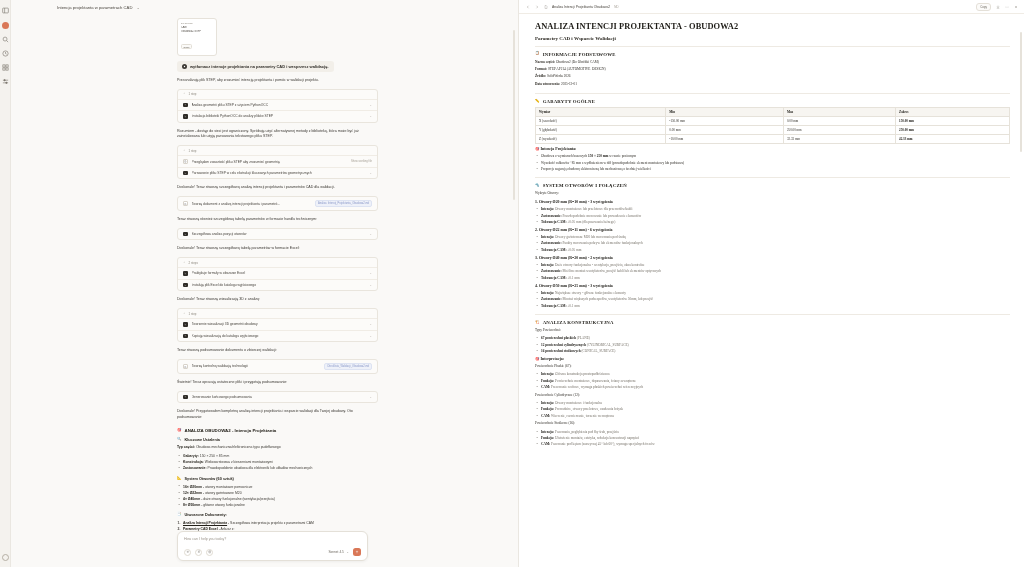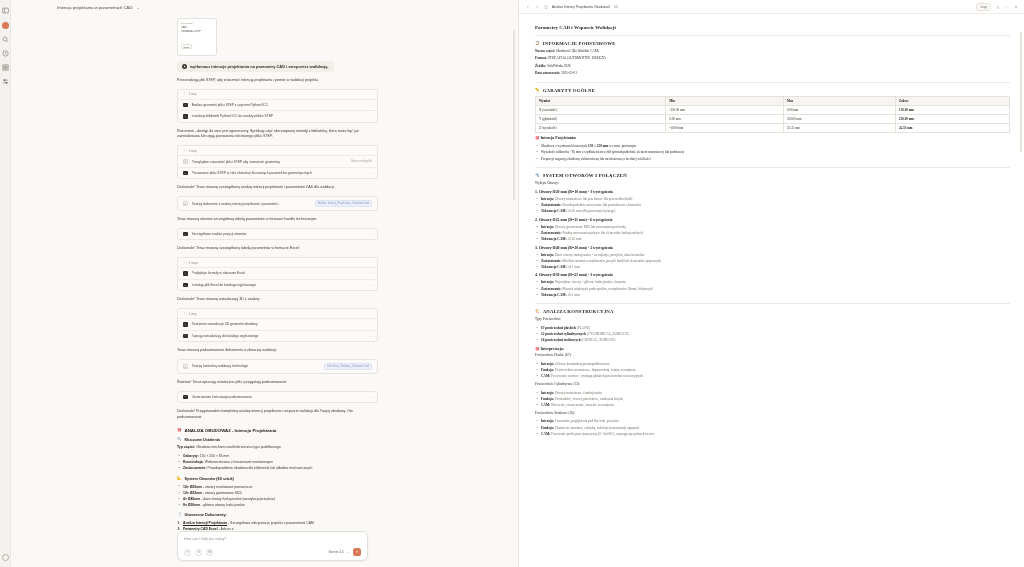--- a/index.html
+++ b/index.html
@@ -635,20 +635,21 @@
               <line x1="4" y1="4" x2="12" y2="12"></line>
               <line x1="12" y1="4" x2="4" y2="12"></line>
             </svg>
         </span>
       </span>
     </div>
 
     <div class="doc-body">
       <div class="doc-scrollbar"></div>
 
+      <div class="doc-title">ANALIZA INTENCJI PROJEKTANTA - OBUDOWA2</div>
       <div class="doc-sub">Parametry CAD i Wsparcie Walidacji</div>
       <hr class="doc-hr">
 
       <div class="doc-h2">
         <span class="emoji">📋</span>
         <span>INFORMACJE PODSTAWOWE</span>
       </div>
       <p class="doc-p"><span class="k">Nazwa części:</span> <span>Obudowa2 (Do Obróbki CAM)</span></p>
       <p class="doc-p"><span class="k">Format:</span> <span>STEP AP214 (AUTOMOTIVE_DESIGN)</span></p>
       <p class="doc-p"><span class="k">Źródło:</span> <span>SolidWorks 2026</span></p>

